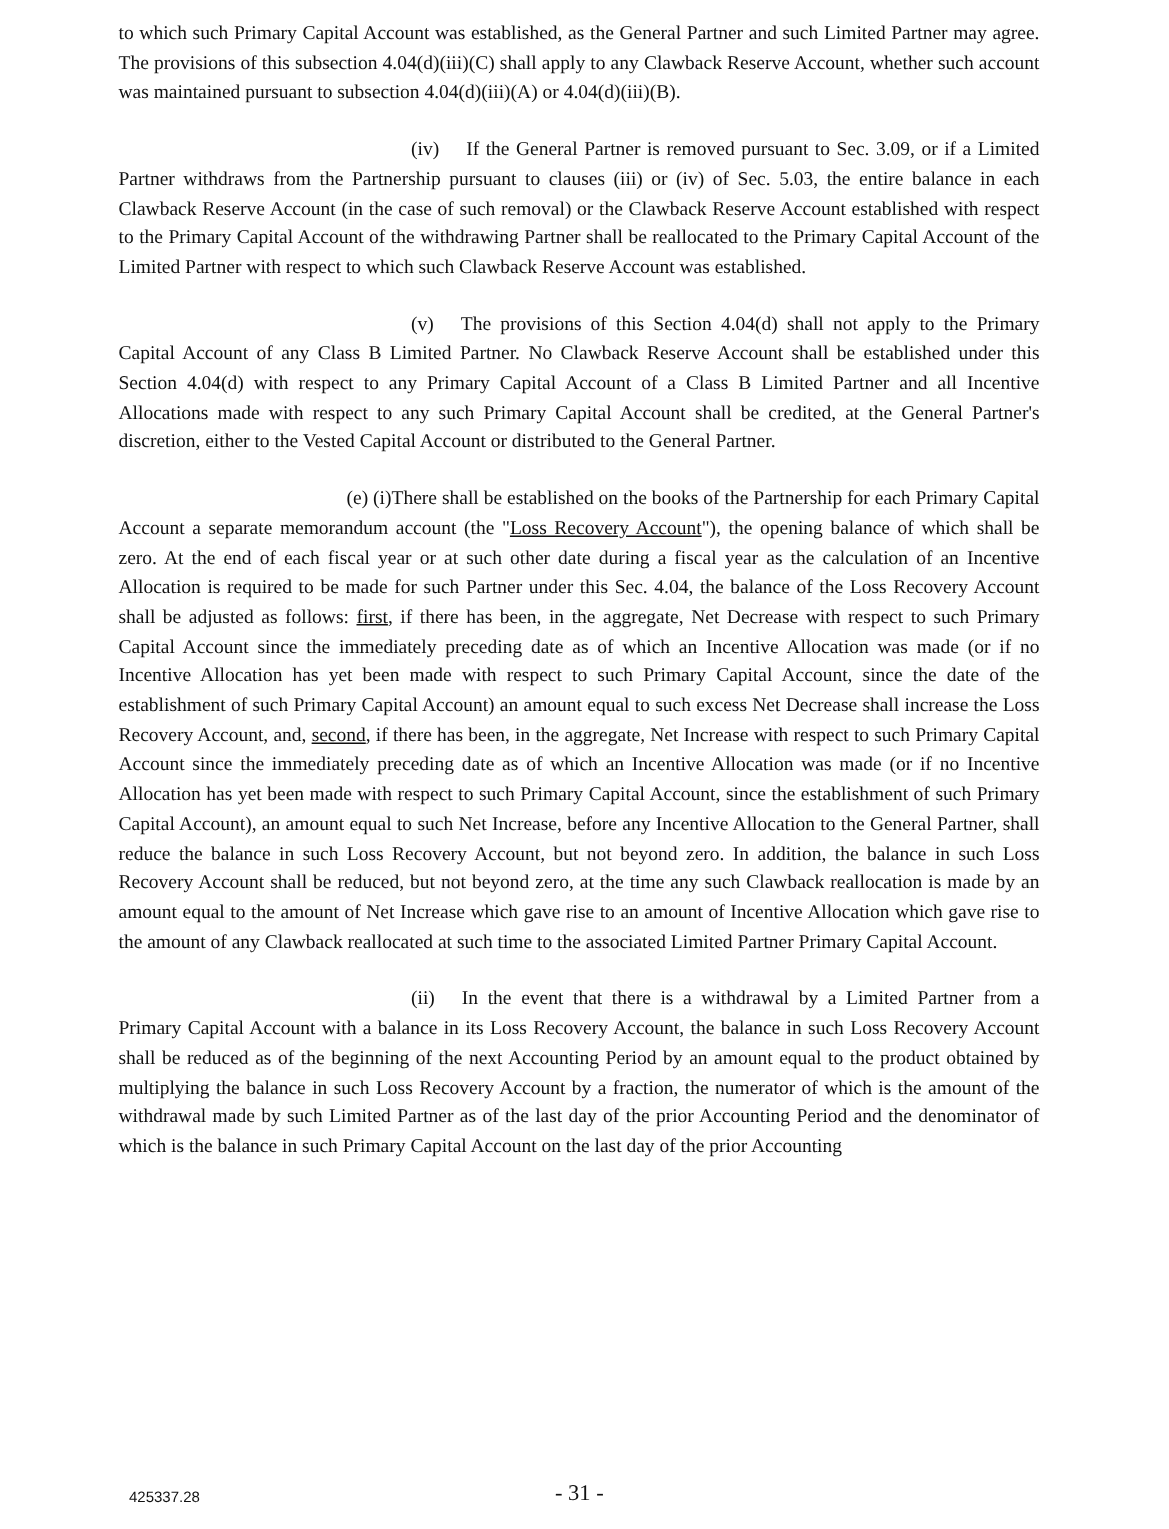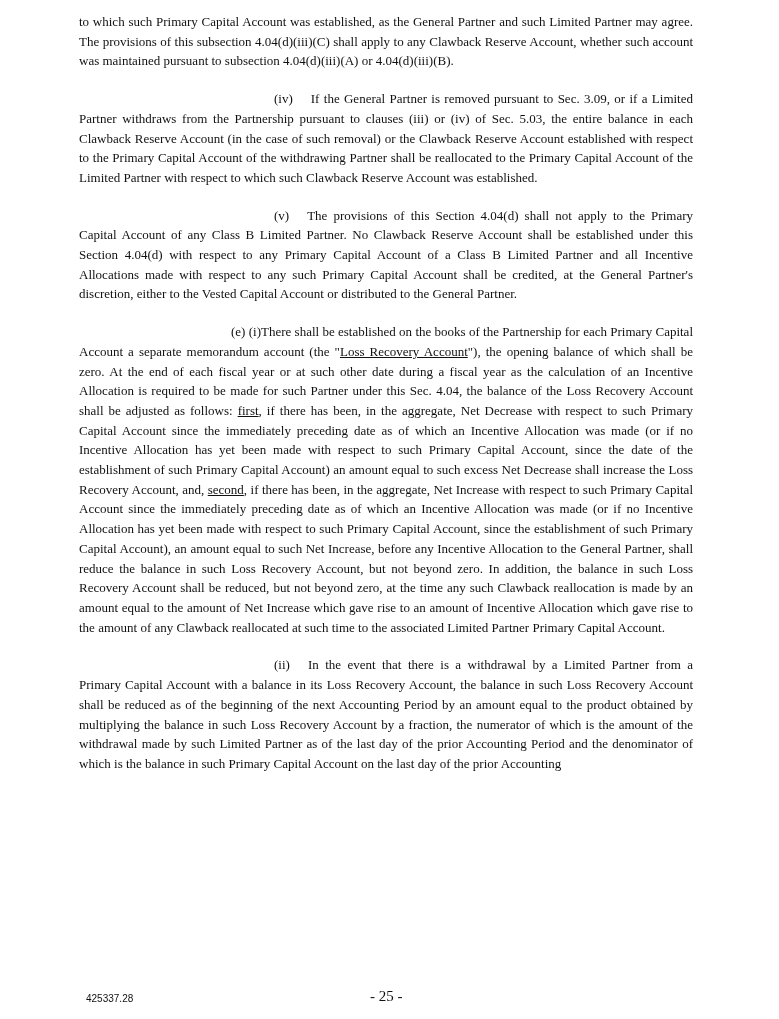--- a/index.html
+++ b/index.html
@@ -29,13 +29,13 @@
   <p class="para"><span class="indent"></span><span>(iv)</span><span class="gap"></span><span>If the General Partner is removed pursuant to Sec. 3.09, or if a Limited Partner withdraws from the Partnership pursuant to clauses (iii) or (iv) of Sec. 5.03, the entire balance in each Clawback Reserve Account (in the case of such removal) or the Clawback Reserve Account established with respect to the Primary Capital Account of the withdrawing Partner shall be reallocated to the Primary Capital Account of the Limited Partner with respect to which such Clawback Reserve Account was established.</span></p>
 
   <p class="para"><span class="indent"></span><span>(v)</span><span class="gap"></span><span>The provisions of this Section 4.04(d) shall not apply to the Primary Capital Account of any Class B Limited Partner. No Clawback Reserve Account shall be established under this Section 4.04(d) with respect to any Primary Capital Account of a Class B Limited Partner and all Incentive Allocations made with respect to any such Primary Capital Account shall be credited, at the General Partner's discretion, either to the Vested Capital Account or distributed to the General Partner.</span></p>
 
   <p class="para"><span class="indent-e"></span><span>(e) (i)</span><span>There shall be established on the books of the Partnership for each Primary Capital Account a separate memorandum account (the "</span><u>Loss Recovery Account</u><span>"), the opening balance of which shall be zero.  At the end of each fiscal year or at such other date during a fiscal year as the calculation of an Incentive Allocation is required to be made for such Partner under this Sec. 4.04, the balance of the Loss Recovery Account shall be adjusted as follows:  </span><u>first</u><span>, if there has been, in the aggregate, Net Decrease with respect to such Primary Capital Account since the immediately preceding date as of which an Incentive Allocation was made (or if no Incentive Allocation has yet been made with respect to such Primary Capital Account, since the date of the establishment of such Primary Capital Account) an amount equal to such excess Net Decrease shall increase the Loss Recovery Account, and, </span><u>second</u><span>, if there has been, in the aggregate, Net Increase with respect to such Primary Capital Account since the immediately preceding date as of which an Incentive Allocation was made (or if no Incentive Allocation has yet been made with respect to such Primary Capital Account, since the establishment of such Primary Capital Account), an amount equal to such Net Increase, before any Incentive Allocation to the General Partner, shall reduce the balance in such Loss Recovery Account, but not beyond zero.  In addition, the balance in such Loss Recovery Account shall be reduced, but not beyond zero, at the time any such Clawback reallocation is made by an amount equal to the amount of Net Increase which gave rise to an amount of Incentive Allocation which gave rise to the amount of any Clawback reallocated at such time to the associated Limited Partner Primary Capital Account.</span></p>
 
   <p class="para"><span class="indent"></span><span>(ii)</span><span class="gap"></span><span>In the event that there is a withdrawal by a Limited Partner from a Primary Capital Account with a balance in its Loss Recovery Account, the balance in such Loss Recovery Account shall be reduced as of the beginning of the next Accounting Period by an amount equal to the product obtained by multiplying the balance in such Loss Recovery Account by a fraction, the numerator of which is the amount of the withdrawal made by such Limited Partner as of the last day of the prior Accounting Period and the denominator of which is the balance in such Primary Capital Account on the last day of the prior Accounting</span></p>
 </div>
 
 <div class="footer-id">425337.28</div>
-<div class="footer-page">- 25 -</div>
+<div class="footer-page">- 31 -</div>
 
 </body></html>

